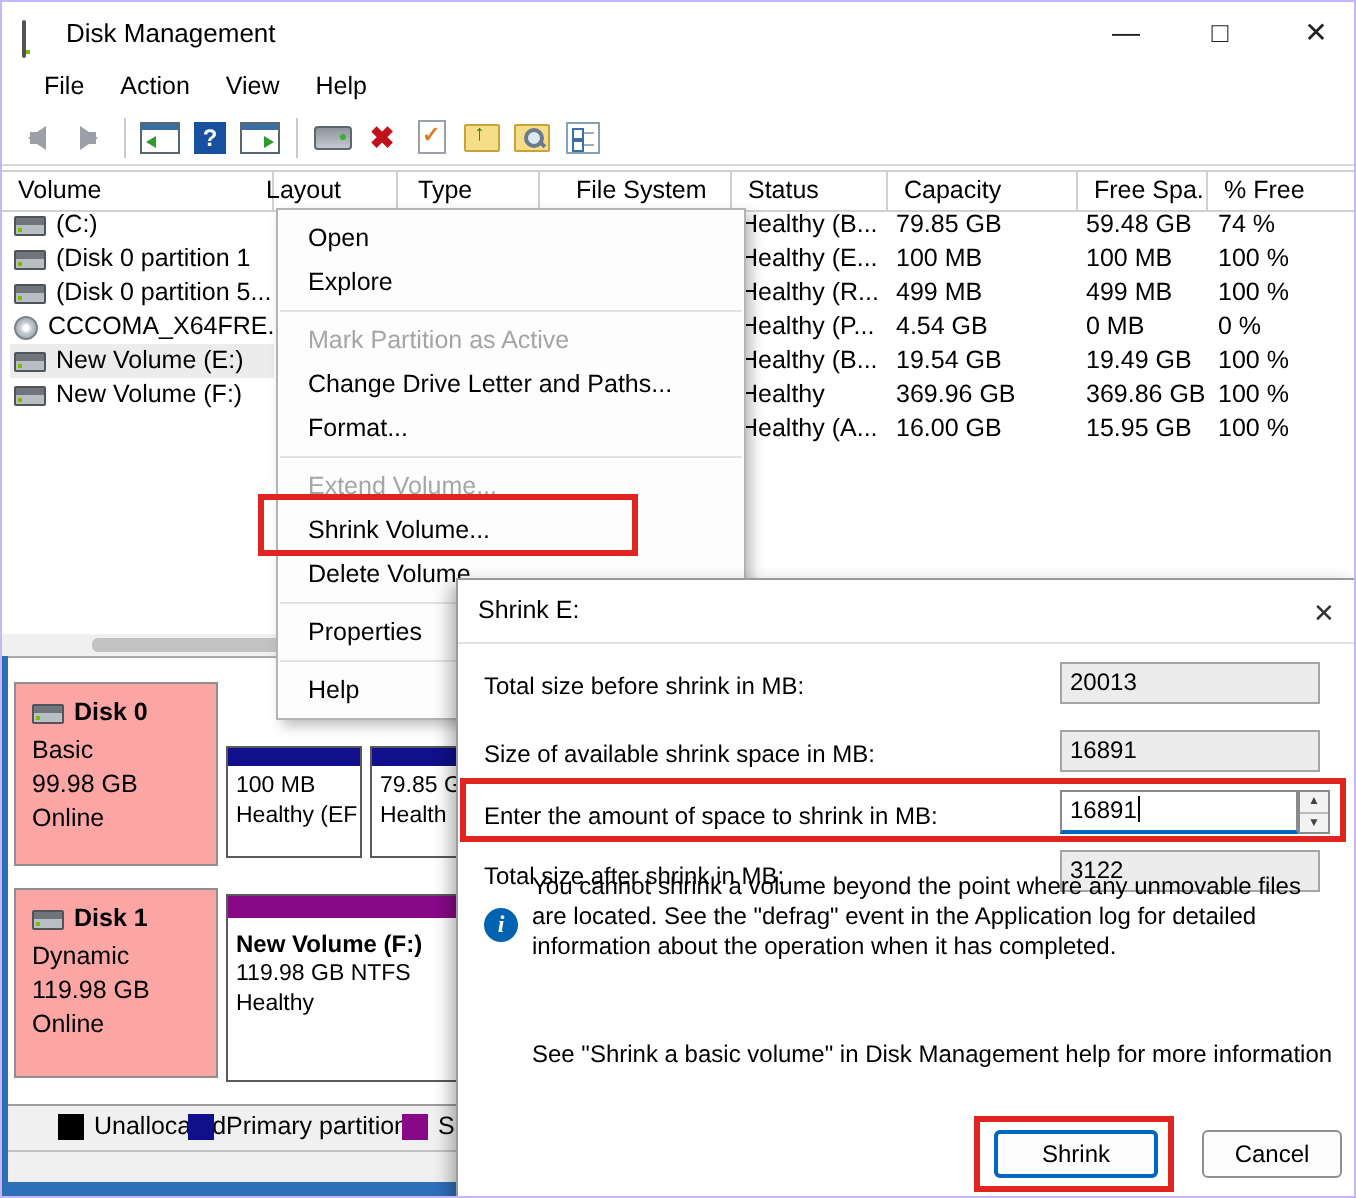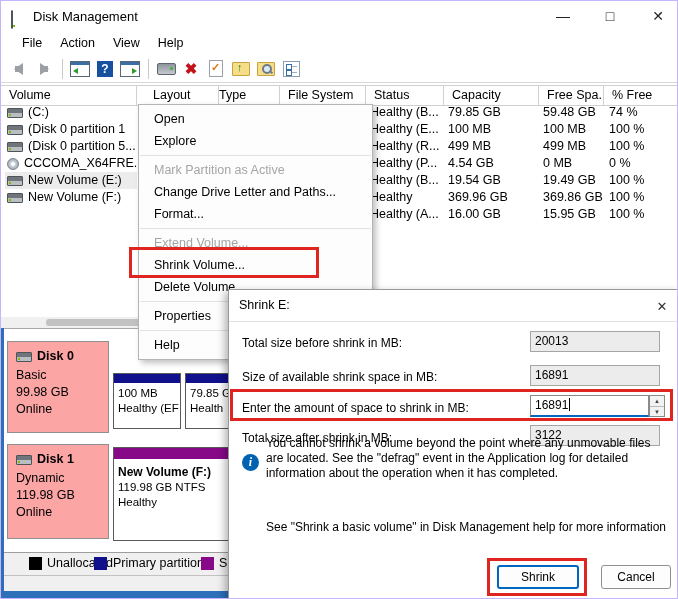--- a/index.html
+++ b/index.html
@@ -190,22 +190,22 @@
           <i class="b"></i>
           <i class="c"></i>
           <s class="b"></s>
           <s class="c"></s>
         </span>
       </span>
   </div>
 
   <div class="abs" id="thead">
     <span class="hcell" style="left:0;width:136px;">Volume</span>
-    <span class="hcell" style="left:144px;width:74px;">Layout</span>
-    <span class="hcell" style="left:210px;width:69px;">Type</span>
+    <span class="hcell" style="left:124px;width:74px;">Layout</span>
+    <span class="hcell" style="left:200px;width:69px;">Type</span>
     <span class="hcell" style="left:279px;width:86px;">File System</span>
     <span class="hcell" style="left:365px;width:78px;">Status</span>
     <span class="hcell" style="left:443px;width:95px;">Capacity</span>
     <span class="hcell" style="left:538px;width:65px;">Free Spa...</span>
     <span class="hcell" style="left:603px;width:75px;border-right:none;">% Free</span>
   </div>
 
   <div class="abs trow" style="top:103px;">
     <span class="tcell c-vol">
         <span class="ico-disk"></span>

